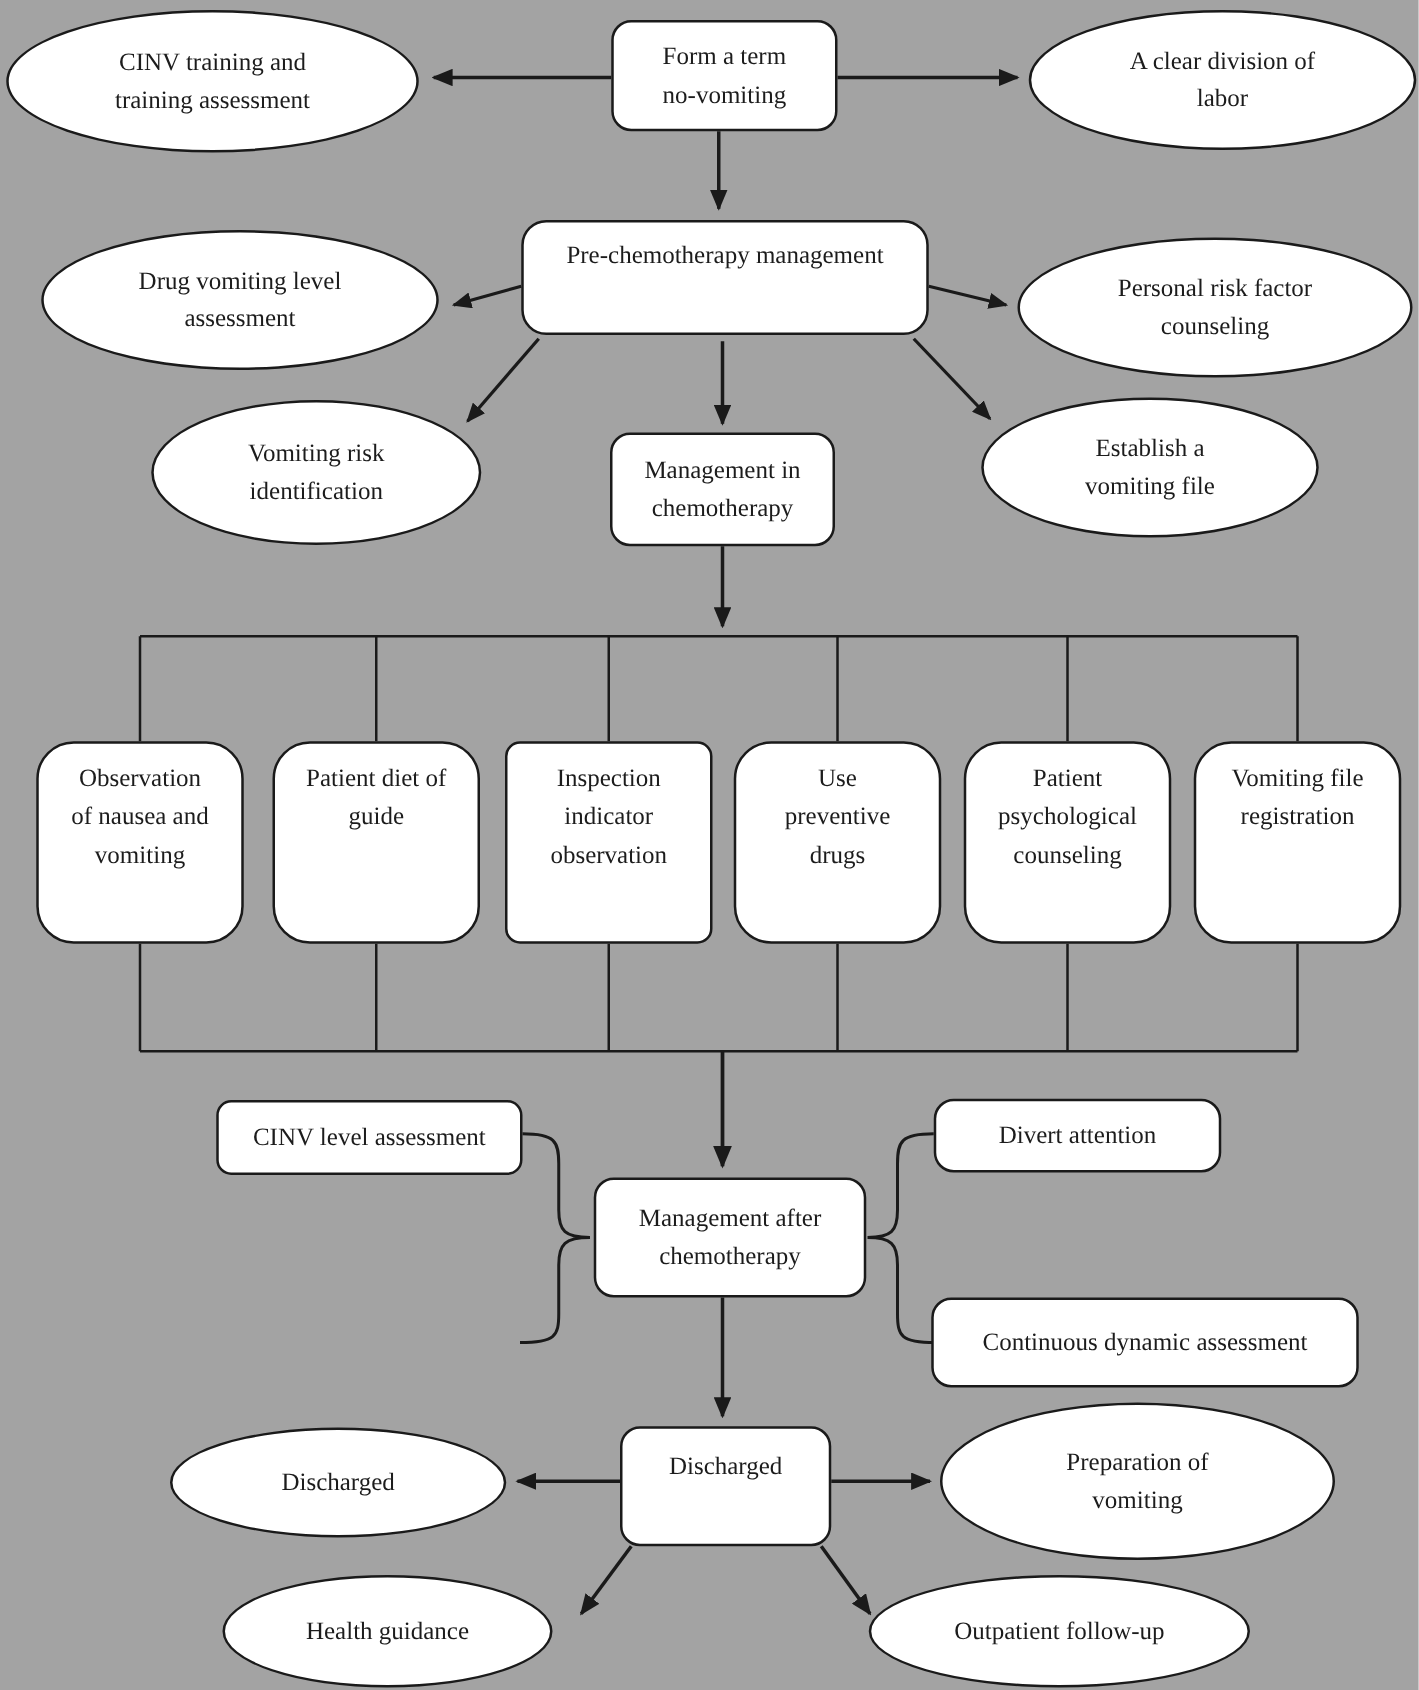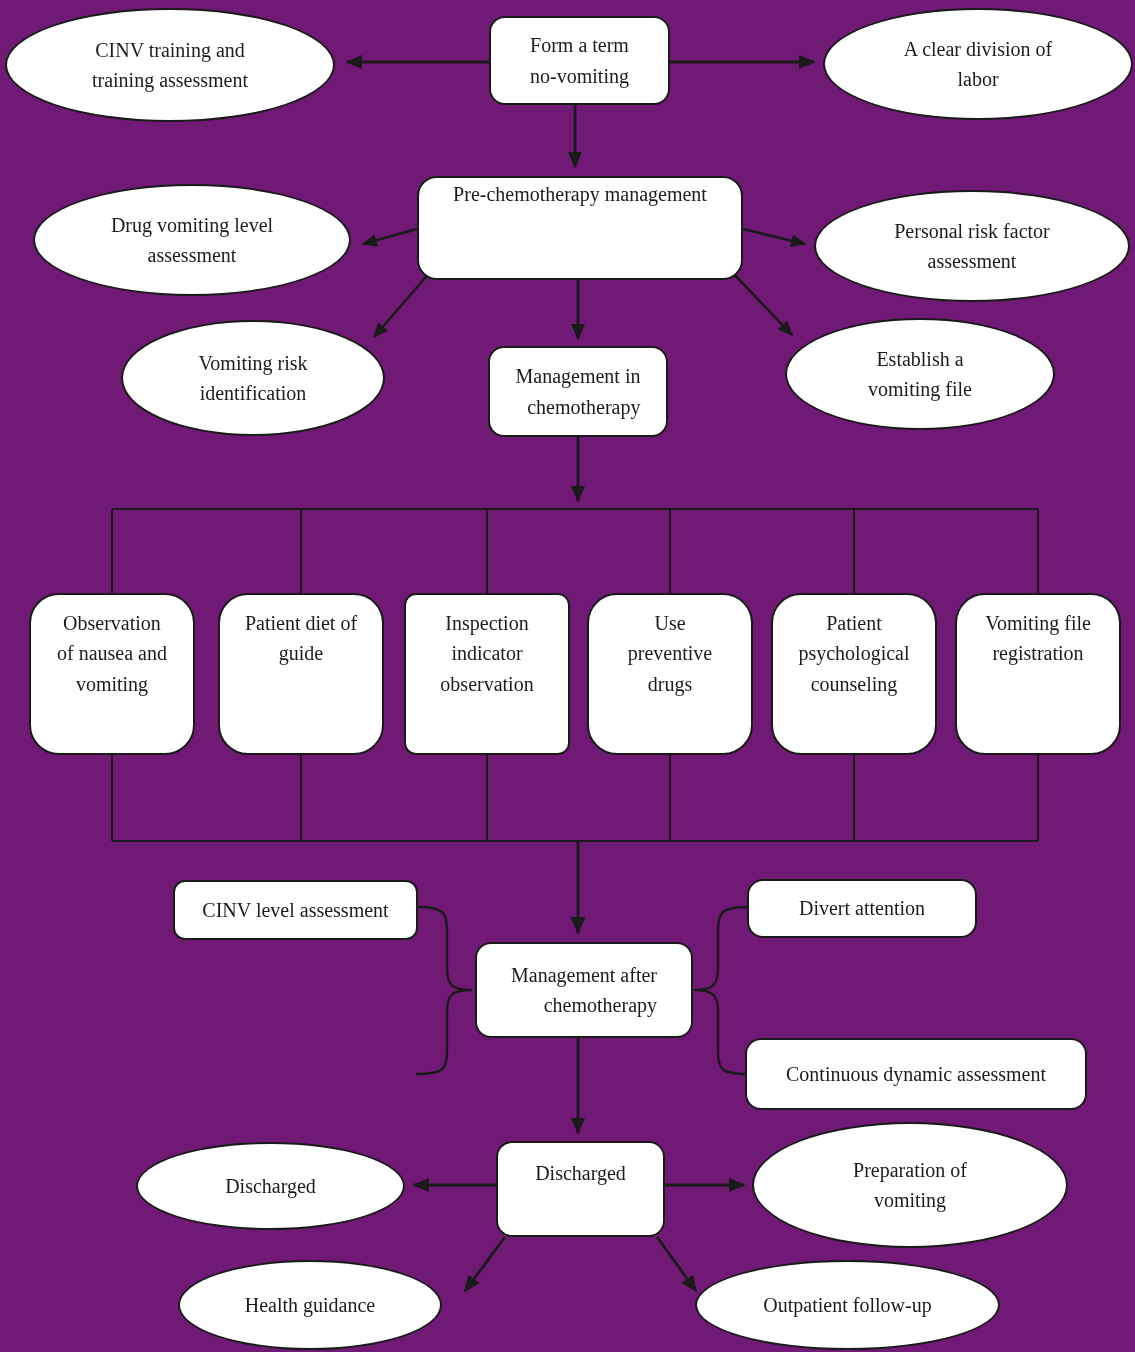--- a/index.html
+++ b/index.html
@@ -1,20 +1,20 @@
 <!DOCTYPE html>
 <html><head>
 <meta charset="utf-8">
 <style>
   html, body { margin: 0; padding: 0; background: #ffffff; }
   #stage {
     position: relative;
     width: 1135px;
     height: 1352px;
-    background: #701a75;
+    background: #a3a3a3;
     font-family: "Liberation Serif", "DejaVu Serif", serif;
     overflow: hidden;
   }
   #connectors {
     position: absolute;
     left: 0; top: 0;
     z-index: 0;
   }
   .node {
     position: absolute;
@@ -25,33 +25,33 @@
     text-align: center;
     white-space: pre-line;
     color: #1c1c1c;
     font-size: 20px;
     line-height: 1.52;
     background: #ffffff;
     border: 2px solid #1a1a1a;
     z-index: 1;
   }
   .ellipse { border-radius: 50%; }
-  .rbox    { border-radius: 16px; text-align: right; }
+  .rbox    { border-radius: 16px; }
   .r30     { border-radius: 30px; }
   .r20     { border-radius: 20px; }
   .r12     { border-radius: 12px; }
   .top-align { align-items: flex-start; }
 
   
   .e-top-left   { left: 5px;   top: 8px;   width: 330px; height: 114px; }
   .b-top-center { left: 489px; top: 16px;  width: 181px; height: 89px;  }
   .e-top-right  { left: 823px; top: 8px;   width: 310px; height: 112px; }
 
   
-  .b-prechemo   { left: 417px; top: 176px; width: 326px; height: 104px; padding-top: 1px; text-align: center; }
+  .b-prechemo   { left: 417px; top: 176px; width: 326px; height: 92px; padding-top: 11px; text-align: center; }
   .e-drug       { left: 33px;  top: 184px; width: 318px; height: 112px; }
   .e-personal   { left: 814px; top: 190px; width: 316px; height: 112px; }
   .e-vomitrisk  { left: 121px; top: 320px; width: 264px; height: 116px; }
   .e-establish  { left: 785px; top: 318px; width: 270px; height: 112px; }
 
   
   .b-mgmtchemo  { left: 488px; top: 346px; width: 180px; height: 91px; }
 
   
   .task { top: 593px; width: 166px; height: 162px; padding-top: 13px; }
@@ -122,21 +122,21 @@
 training assessment</div>
   <div class="node rbox b-top-center">Form a term
 no-vomiting</div>
   <div class="node ellipse e-top-right">A clear division of
 labor</div>
 
   <div class="node r20 b-prechemo top-align">Pre-chemotherapy management</div>
   <div class="node ellipse e-drug">Drug vomiting level
 assessment</div>
   <div class="node ellipse e-personal">Personal risk factor
-assessment</div>
+counseling</div>
   <div class="node ellipse e-vomitrisk">Vomiting risk
 identification</div>
   <div class="node ellipse e-establish">Establish a
 vomiting file</div>
 
   <div class="node rbox b-mgmtchemo">Management in
 chemotherapy</div>
 
   <div class="node r30 task task-0 top-align">Observation
 of nausea and

